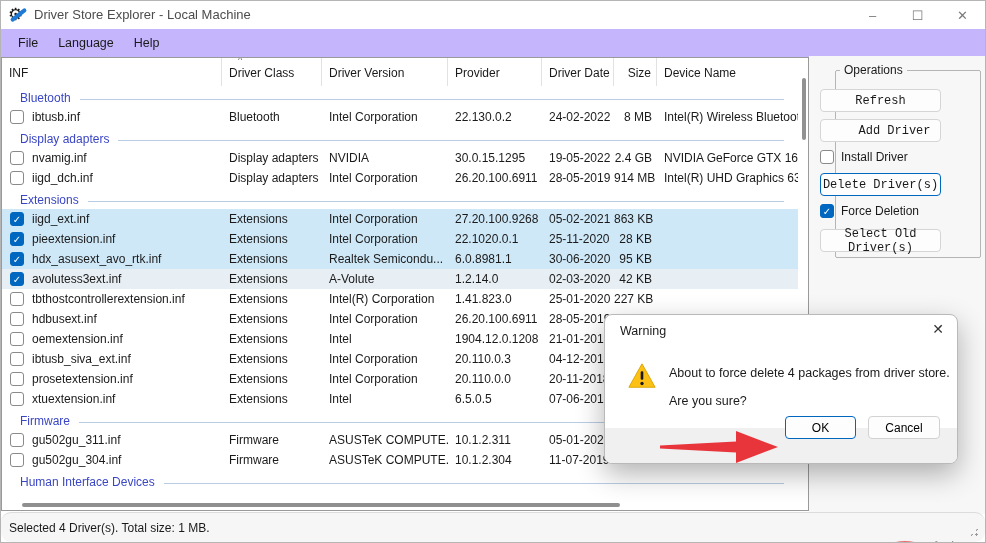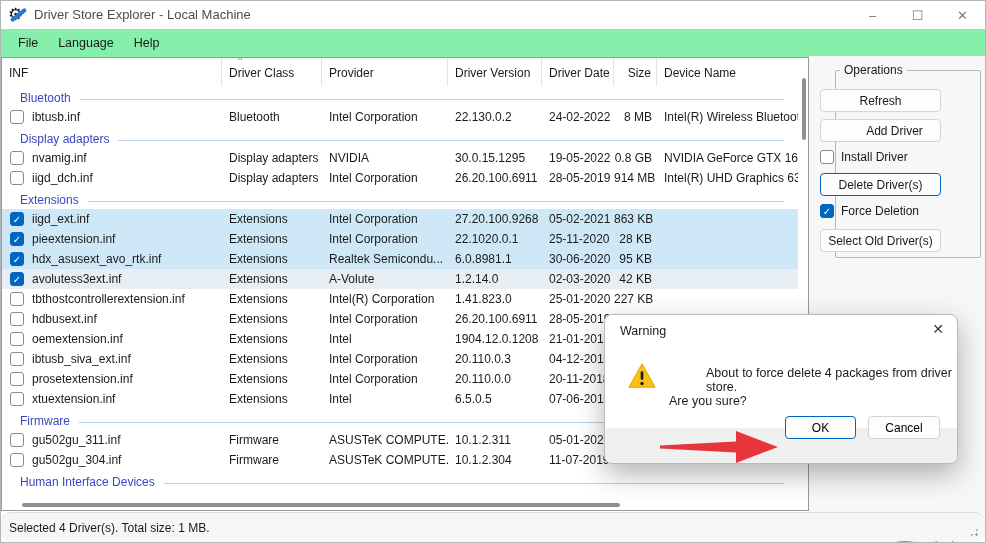--- a/index.html
+++ b/index.html
@@ -11,21 +11,21 @@
   }
   
   #titlebar { position:absolute; left:0; top:0; width:100%; height:28px; background:#fff; }
   #app-icon { position:absolute; left:7px; top:4px; width:20px; height:20px; }
   #app-icon .gear { position:absolute; left:0; top:0; font-size:17px; line-height:20px; color:#1b1b1b; }
   #app-icon .slash { position:absolute; left:1px; top:8px; width:19px; height:4px; background:#1e7ad4; border-radius:2px; transform:rotate(-38deg); }
   #title-text { position:absolute; left:33px; top:6px; font-size:13px; color:#4d4d4d; white-space:nowrap; }
   .win-controls { position:absolute; right:0; top:0; height:28px; display:flex; }
   .win-btn { width:45px; height:28px; display:flex; align-items:center; justify-content:center; color:#7a7a7a; font-size:13px; }
   
-  #menubar { position:absolute; left:0; top:28px; width:100%; height:28px; background:#86efac; display:flex; align-items:center; padding-left:7px; }
+  #menubar { position:absolute; left:0; top:28px; width:100%; height:28px; background:#c4b5fd; display:flex; align-items:center; padding-left:7px; }
   .menu-item { padding:5px 10px; font-size:12.5px; color:#1a1a1a; }
   
   #list { position:absolute; left:0; top:56px; width:808px; height:454px; background:#fff; border:1px solid #9a9a9a; }
   #list-header { position:absolute; left:0; top:0; right:0; height:28px; background:#fff; display:grid;
     grid-template-columns:220px 100px 126px 94px 72px 43px 1fr; }
   .hcell { position:relative; font-size:12px; color:#1a1a1a; padding:8px 4px 0 7px; border-right:1px solid #e2e2e2; white-space:nowrap; overflow:hidden; }
   .hcell.right { text-align:right; padding-right:5px; }
   .sort-caret { position:absolute; top:-3px; left:16px; font-size:9px; color:#666; }
   #list-body { position:absolute; left:0; top:28px; right:10px; }
   .group { height:21px; display:flex; align-items:flex-end; padding:0 14px 2px 18px; }
@@ -41,35 +41,35 @@
     display:flex; align-items:center; justify-content:center; font-size:10px; color:#fff; }
   .cb.checked { background:#0067c0; border-color:#0067c0; }
   
   #vscroll { position:absolute; right:2px; top:20px; width:4px; height:62px; background:#919191; border-radius:2px; }
   #hscroll { position:absolute; left:20px; bottom:3px; width:598px; height:4px; background:#8f8f8f; border-radius:2px; }
   
   #sidepanel { position:absolute; left:808px; top:55px; width:178px; height:458px; background:#f7f7f7; }
   #opsbox { position:absolute; left:26px; top:7px; width:146px; height:195px; border:1px solid #b5b5b5; border-radius:2px; }
   #opsbox legend { font-size:12px; padding:0 4px; margin-left:4px; color:#1a1a1a; }
   .ops-btn { position:absolute; left:11px; width:121px; height:23px; background:#fdfdfd; border:1px solid #d5d5d5; border-radius:4px;
-    font-size:12px; color:#1a1a1a; display:flex; align-items:center; justify-content:center; font-family:Liberation Sans, sans-serif; }
+    font-size:12px; color:#1a1a1a; display:flex; align-items:center; justify-content:center; font-family:Liberation Mono, monospace; }
   .ops-btn.accent { border:1.5px solid #0067c0; }
   .ops-check { position:absolute; left:11px; height:16px; display:flex; align-items:center; gap:7px; font-size:12px; }
   
   #statusbar { position:absolute; left:0; bottom:0; width:100%; height:30px; background:#f6f6f6; border-top:1px solid #dcdcdc;border-radius:10px; }
   #status-text { position:absolute; left:8px; top:8px; font-size:12px; color:#1a1a1a; }
   #resize-grip { position:absolute; right:6px; bottom:5px; width:10px; height:10px;
     background:radial-gradient(circle 1.2px, #9a9a9a 1.2px, transparent 1.3px) 0 0/5px 5px; clip-path:polygon(100% 0,100% 100%,0 100%); }
   
   #dialog { position:absolute; left:603px; top:313px; width:354px; height:150px; background:#fff; border:1px solid #b9b9b9;
     border-radius:8px; box-shadow:0 10px 28px rgba(0,0,0,0.30); z-index:100; overflow:hidden; }
   #dialog-title { position:absolute; left:15px; top:9px; font-size:12.5px; color:#1a1a1a; }
   #dialog-close { position:absolute; right:13px; top:6px; font-size:14px; color:#333; }
   #dialog-icon { position:absolute; left:22px; top:46px; width:30px; height:30px; }
-  .dlg-line1 { position:absolute; left:64px; top:51px; font-size:12.5px;margin-left:37px; }
+  .dlg-line1 { position:absolute; left:64px; top:51px; font-size:12.5px; }
   .dlg-line2 { position:absolute; left:64px; top:79px; font-size:12.5px; }
   #dialog-footer { position:absolute; left:0; right:0; bottom:0; height:35px; background:#f0f0f0;padding-left:10px; }
   .dlg-btn { position:absolute; top:-12px; height:23px; background:#fdfdfd; border:1px solid #d2d2d2; border-radius:4px;
     font-size:12px; font-family:inherit; display:flex; align-items:center; justify-content:center; }
   #ok-btn { left:180px; width:71px; border:1.5px solid #0067c0; }
   #cancel-btn { left:263px; width:72px; }
   
   #red-arrow { position:absolute; left:655px; top:426px; z-index:110; }
   
   #watermark { position:absolute; left:884px; top:499px; z-index:120; display:flex; align-items:center; gap:4px;margin-top:40px; }
@@ -97,22 +97,22 @@
 <div id="menubar">
   <span class="menu-item">File</span>
   <span class="menu-item">Language</span>
   <span class="menu-item">Help</span>
 </div>
 
 <div id="list">
   <div id="list-header">
     <div class="hcell">INF</div>
     <div class="hcell"><span class="sort-caret">^</span><span>Driver Class</span></div>
+    <div class="hcell">Driver Version</div>
     <div class="hcell">Provider</div>
-    <div class="hcell">Driver Version</div>
     <div class="hcell">Driver Date</div>
     <div class="hcell right">Size</div>
     <div class="hcell" style="border-right:none;">Device Name</div>
   </div>
   <div id="list-body">
       <div class="group">
         <span class="group-label">Bluetooth</span>
         <div class="group-line"></div>
       </div>
       <div class="lrow">
@@ -133,21 +133,21 @@
       </div>
       <div class="lrow">
         <div class="cell inf">
           <span class="cb"></span>
           <span>nvamig.inf</span>
         </div>
         <div class="cell">Display adapters</div>
         <div class="cell">NVIDIA</div>
         <div class="cell">30.0.15.1295</div>
         <div class="cell">19-05-2022</div>
-        <div class="cell right">0.8 GB</div>
+        <div class="cell right">2.4 GB</div>
         <div class="cell">NVIDIA GeForce GTX 1660 Ti</div>
       </div>
       <div class="lrow">
         <div class="cell inf">
           <span class="cb"></span>
           <span>iigd_dch.inf</span>
         </div>
         <div class="cell">Display adapters</div>
         <div class="cell">Intel Corporation</div>
         <div class="cell">26.20.100.6911</div>

